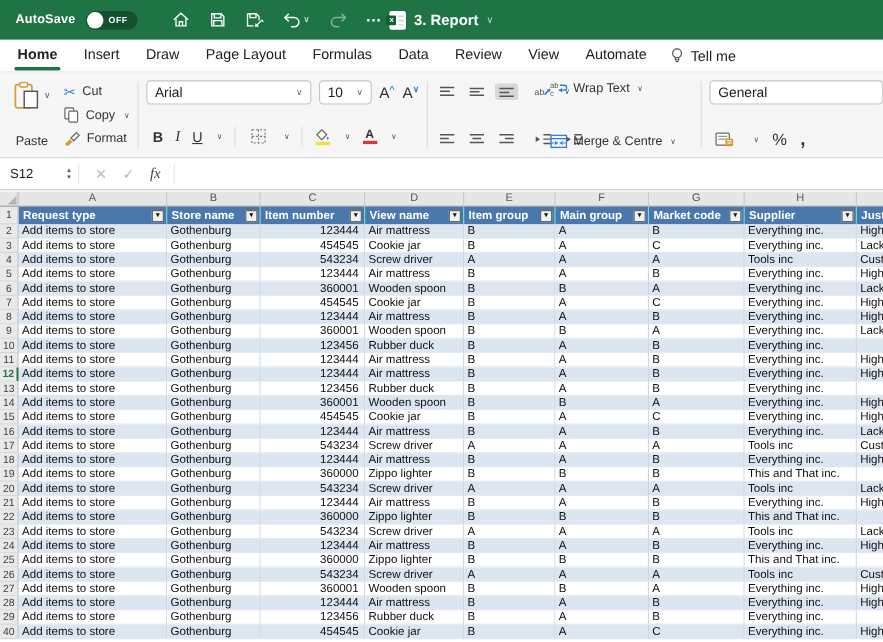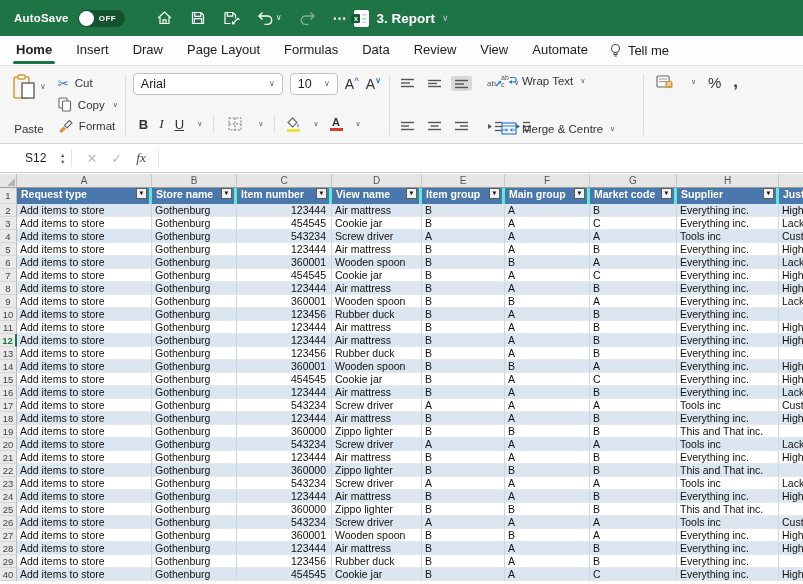--- a/index.html
+++ b/index.html
@@ -71,36 +71,36 @@
   .wm-grp { display:flex; flex-direction:column; justify-content:space-between; padding:3px 0 3px 4px; width:146px; }
   .wm-row { display:flex; align-items:center; gap:5px; cursor:pointer; white-space:nowrap; }
 
   .num-grp { display:flex; flex-direction:column; justify-content:space-between; padding:2px 0; width:160px; }
   .num-row2 { display:flex; align-items:center; gap:12px; padding-left:2px; }
   .pct { font-size:15px; color:#333; }
   .comma { font-size:17px; font-weight:700; color:#333; line-height:8px; }
 
   
   .formulabar { height:29px; background:#fff; border-bottom:1px solid #cbcbcb; display:flex; align-items:center; }
-  .namebox { width:54px; padding-left:25px; font-size:12px; color:#1c1c1c; }
+  .namebox { width:54px; padding-left:9px; font-size:12px; color:#1c1c1c; }
   .stepper { display:flex; flex-direction:column; gap:1px; font-size:5.5px; color:#555; padding:0 6px; border-right:1px solid #e2e2e2; height:18px; justify-content:center; cursor:pointer; }
   .fbtn { color:#b9b9b9; font-size:13px; margin-left:14px; cursor:pointer; }
   .fx { font-style:italic; font-family:"Liberation Serif",serif; font-size:13.5px; color:#444; margin-left:14px; cursor:pointer; }
   .fb-sep { width:1px; height:18px; background:#e6e6e6; margin-left:12px; }
   .fb-input { flex:1; height:100%; }
 
   
   .grid { position:absolute; left:0; right:0; top:174px; bottom:0; background:#fff; overflow:hidden; }
   .colletters { display:flex; height:14px; background:#e6e6e6; border-bottom:1px solid #9c9c9c; }
   .corner { width:17px; flex:0 0 17px; border-right:1px solid #bcbcbc; position:relative; }
   .corner::after { content:""; position:absolute; right:1px; bottom:1px; border-left:8px solid transparent; border-bottom:8px solid #b4b4b4; }
   .cletter { border-right:1px solid #c9c9c9; font-size:10px; color:#555; display:flex; align-items:center; justify-content:center; flex:0 0 auto; }
   .hrow { display:flex; height:16px; background:#4a78ad; }
   .hgut { width:17px; flex:0 0 17px; background:#e9e9e9; border-right:1px solid #b9b9b9; border-bottom:1px solid #d5d5d5; font-size:9.5px; color:#3f3f3f; display:flex; align-items:center; justify-content:center; }
-  .hcell { color:#fff; font-weight:700; font-size:10.5px; display:flex; align-items:flex-start; padding:0 2px 0 4px; border-right:3px solid #5eead4; flex:0 0 auto; overflow:hidden; white-space:nowrap; cursor:pointer; }
+  .hcell { color:#fff; font-weight:700; font-size:10.5px; display:flex; align-items:center; padding:0 2px 0 4px; border-right:1px solid #5eead4; flex:0 0 auto; overflow:hidden; white-space:nowrap; cursor:pointer; }
   .filterbox { margin-left:auto; width:11px; height:11px; background:#f1f1f1; border:1px solid #5c5c5c; display:flex; align-items:center; justify-content:center; font-size:6.5px; color:#111; line-height:1; flex:0 0 11px; cursor:pointer; }
   .drow { display:flex; height:13px; }
   .gut { width:17px; flex:0 0 17px; background:#e9e9e9; border-right:1px solid #b9b9b9; border-bottom:1px solid #d6d6d6; font-size:9.5px; color:#3f3f3f; display:flex; align-items:center; justify-content:center; cursor:pointer; }
   .gut.sel { color:#1b7a43; font-weight:700; border-right:2px solid #1b7a43; }
   .dcell { background:#fff; font-size:10.5px; color:#101010; padding:0 3px; border-right:1px solid #ccd6e4; border-bottom:1px solid #e1e9f2; display:flex; align-items:center; overflow:hidden; white-space:nowrap; flex:0 0 auto; cursor:cell; }
   .drow.band .dcell { background:#dce6f1; }
   .dcell.num { justify-content:flex-end; padding-right:5px; }
 
   svg { display:block; }
 </style>
@@ -366,20 +366,23 @@
           <path d="M8.5 8 L11.5 6.2 v3.6 z" fill="#2b7de1"></path>
         </svg>
       <span class="lbl">Merge &amp; Centre</span>
       <span class="mini-chev">∨</span>
     </div>
   </div>
 
   <div class="vsep"></div>
 
   <div class="num-grp">
+    <div class="combo" style="width:158px;">
+      <span>General</span>
+    </div>
     <div class="num-row2">
       <span class="albtn">
         <svg width="18" height="14" viewBox="0 0 18 14">
             <rect x="1" y="1" width="12" height="11" rx="1" fill="#fff" stroke="#666" stroke-width="1.1"></rect>
             <line x1="3" y1="4" x2="11" y2="4" stroke="#999"></line>
             <line x1="3" y1="6.5" x2="11" y2="6.5" stroke="#999"></line>
             <rect x="9.5" y="6" width="7" height="7" rx="1.5" fill="#d99a3c"></rect>
             <line x1="11" y1="8" x2="15" y2="8" stroke="#fff"></line>
             <line x1="11" y1="10" x2="15" y2="10" stroke="#fff"></line>
           </svg>

